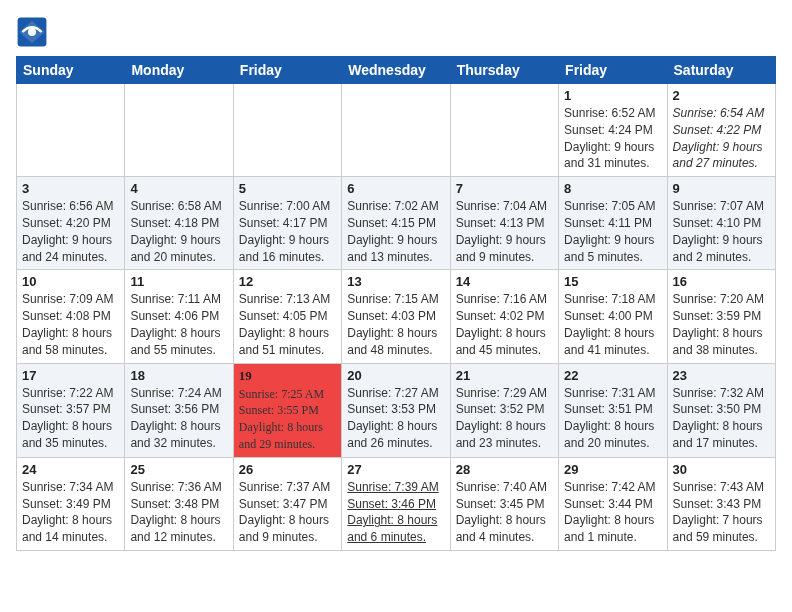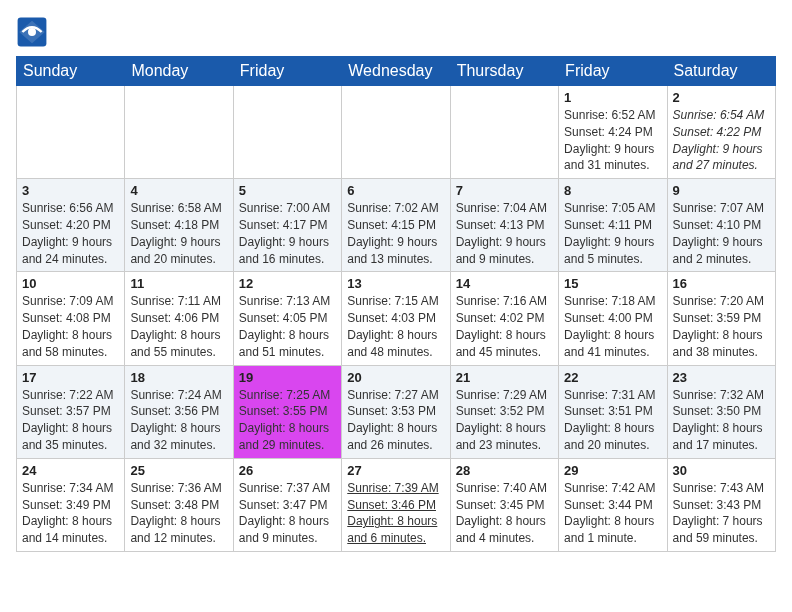--- a/index.html
+++ b/index.html
@@ -56,22 +56,22 @@
     .calendar {
       width: 100%;
       border-collapse: collapse;
       font-size: 11px;
     }
     .calendar th {
       background: #1a5aab;
       color: #fff;
       padding: 5px 6px;
       text-align: left;
-      font-size: 16px;
-      font-weight: normal;
+      font-size: 14px;
+      font-weight: bold;
       border: 1px solid #1a5aab;
     }
     .calendar td {
       border: 1px solid #ccc;
       vertical-align: top;
       padding: 4px 5px;
       width: 107px;
       min-height: 80px;
       background: #fff;
     }
@@ -242,21 +242,21 @@
           <div class="day-info" style="white-space: pre-line;">Sunrise: 7:22 AM
 Sunset: 3:57 PM
 Daylight: 8 hours and 35 minutes.</div>
         </td>
         <td style="background: rgb(240, 244, 248);">
           <span class="day-num">18</span>
           <div class="day-info" style="white-space: pre-line;">Sunrise: 7:24 AM
 Sunset: 3:56 PM
 Daylight: 8 hours and 32 minutes.</div>
         </td>
-        <td style="background: #d946ef;">
+        <td style="background: #ef4444; font-family: Liberation Serif, serif;">
           <span class="day-num">19</span>
           <div class="day-info" style="white-space: pre-line;">Sunrise: 7:25 AM
 Sunset: 3:55 PM
 Daylight: 8 hours and 29 minutes.</div>
         </td>
         <td style="background: rgb(240, 244, 248);">
           <span class="day-num">20</span>
           <div class="day-info" style="white-space: pre-line;">Sunrise: 7:27 AM
 Sunset: 3:53 PM
 Daylight: 8 hours and 26 minutes.</div>

